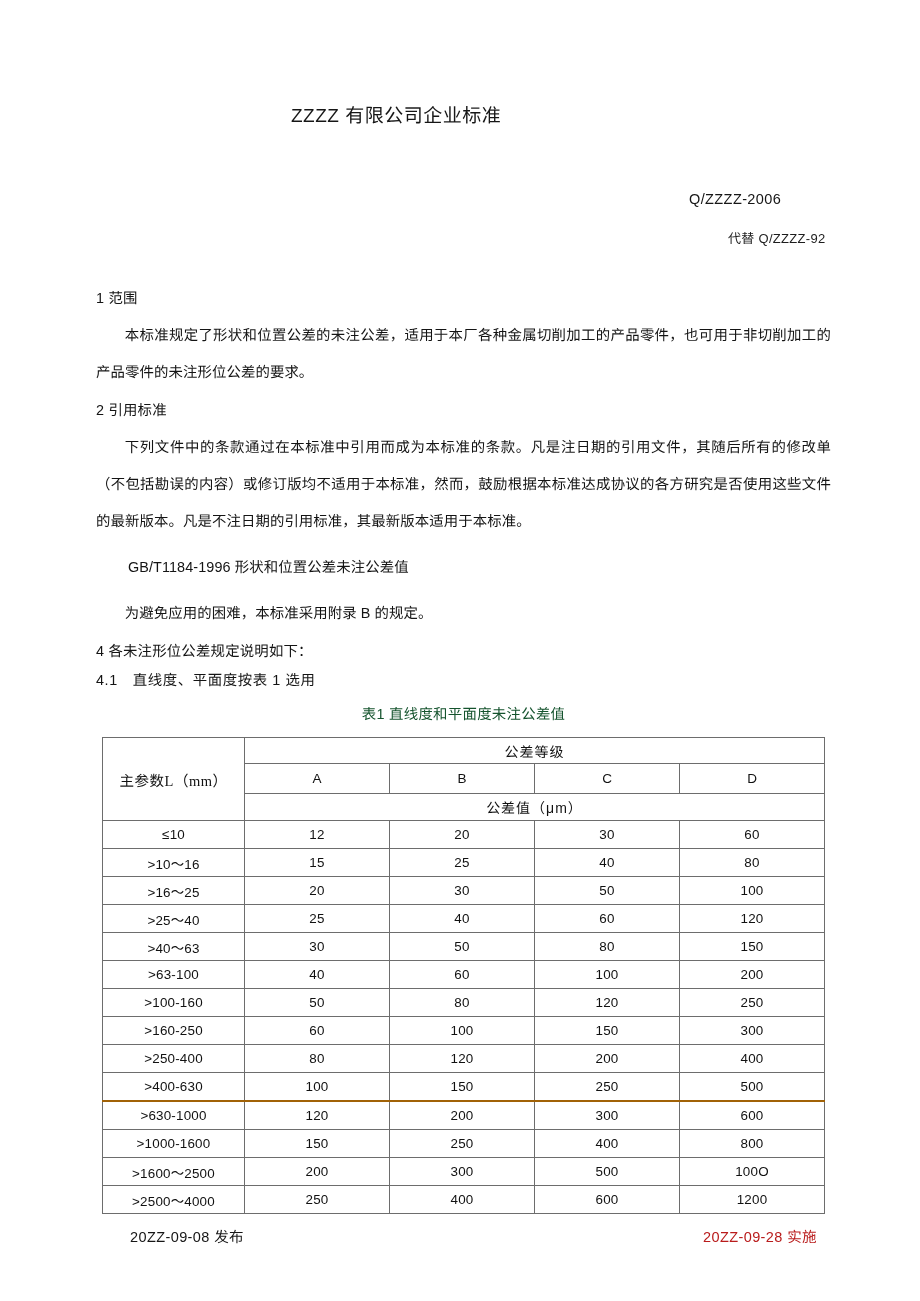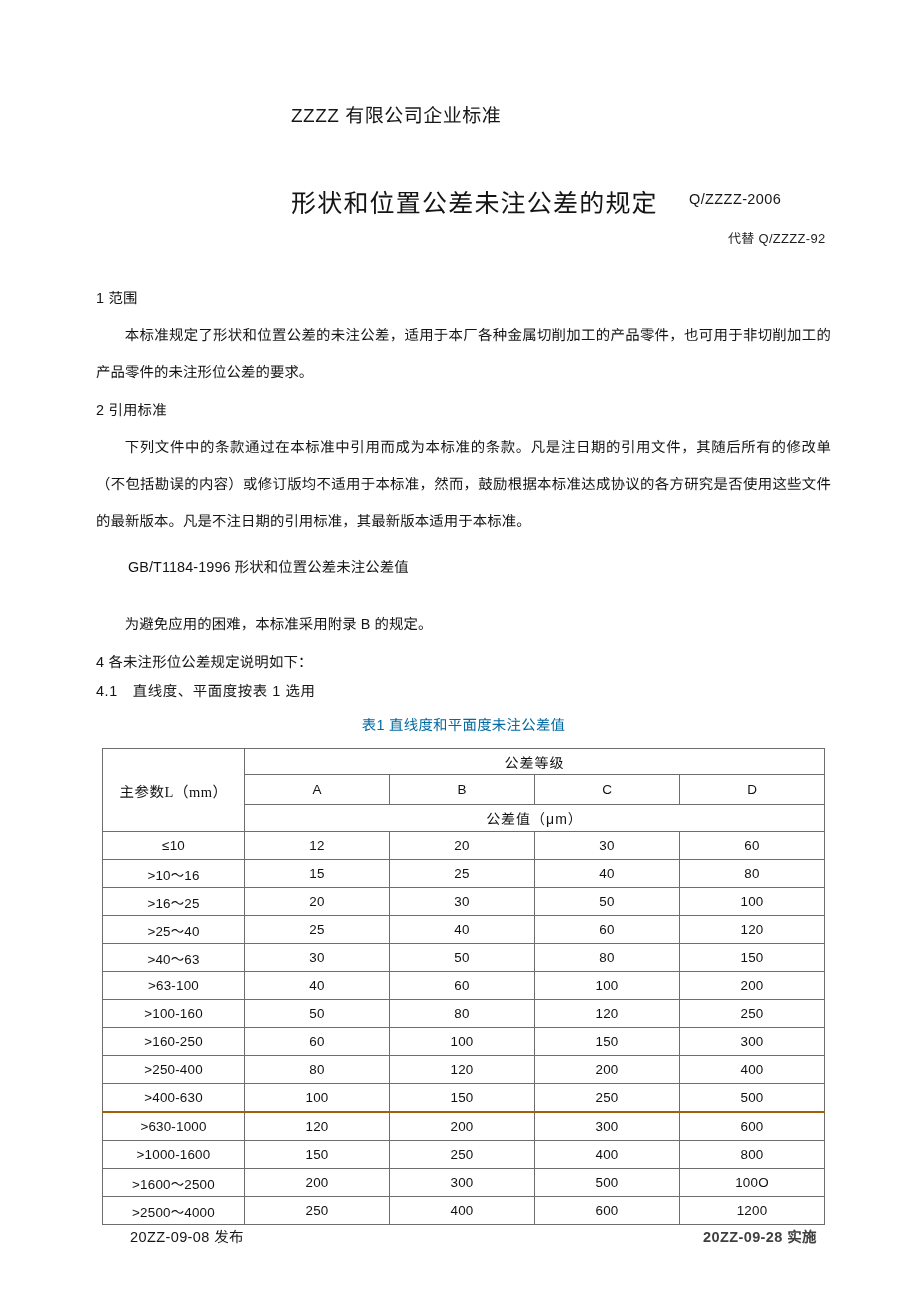--- a/index.html
+++ b/index.html
@@ -84,32 +84,32 @@
     text-align: justify;
     text-justify: inter-ideograph;
     letter-spacing: 0.1px;
     color: #141414;
   }
   .para.indent {
     text-indent: 2em;
   }
   .para.sub {
     padding-left: 32px;
-    margin: 0 0 20px 0;
+    margin: 0 0 9px 0;
   }
 
   .sec-head.spaced { letter-spacing: 0.6px; }
 
   
   .table-title {
     font-size: 14.4px;
     text-align: center;
     margin: 12px 0 14px 0;
     letter-spacing: 0.3px;
-    color: #0369a1;
+    color: #14532d;
   }
 
   
   .tol-table {
     border-collapse: collapse;
     width: 722px;
     margin: 0 auto;
     table-layout: fixed;
     font-size: 13.2px;
     color: #111;
@@ -165,33 +165,31 @@
     letter-spacing: 0.4px;
     color: #161616;
     white-space: nowrap;
   }
   .footer-right {
     position: absolute;
     left: 703px;
     top: 1225px;
     font-size: 14.5px;
     letter-spacing: 0.4px;
-    color: #404040;
-    white-space: nowrap;
-    font-weight: bold;
+    color: #b91c1c;
+    white-space: nowrap;
   }
 </style>
 </head>
 <body>
 
 <div class="page">
 
   <div class="company-line">ZZZZ 有限公司企业标准</div>
 
-  <div class="doc-title">形状和位置公差未注公差的规定</div>
 
   <div class="std-code">Q/ZZZZ-2006</div>
 
   <div class="std-replaces">代替 Q/ZZZZ-92</div>
 
   <div class="content">
 
     <p class="sec-head">1 范围</p>
 
     <p class="para indent">本标准规定了形状和位置公差的未注公差，适用于本厂各种金属切削加工的产品零件，也可用于非切削加工的产品零件的未注形位公差的要求。</p>

